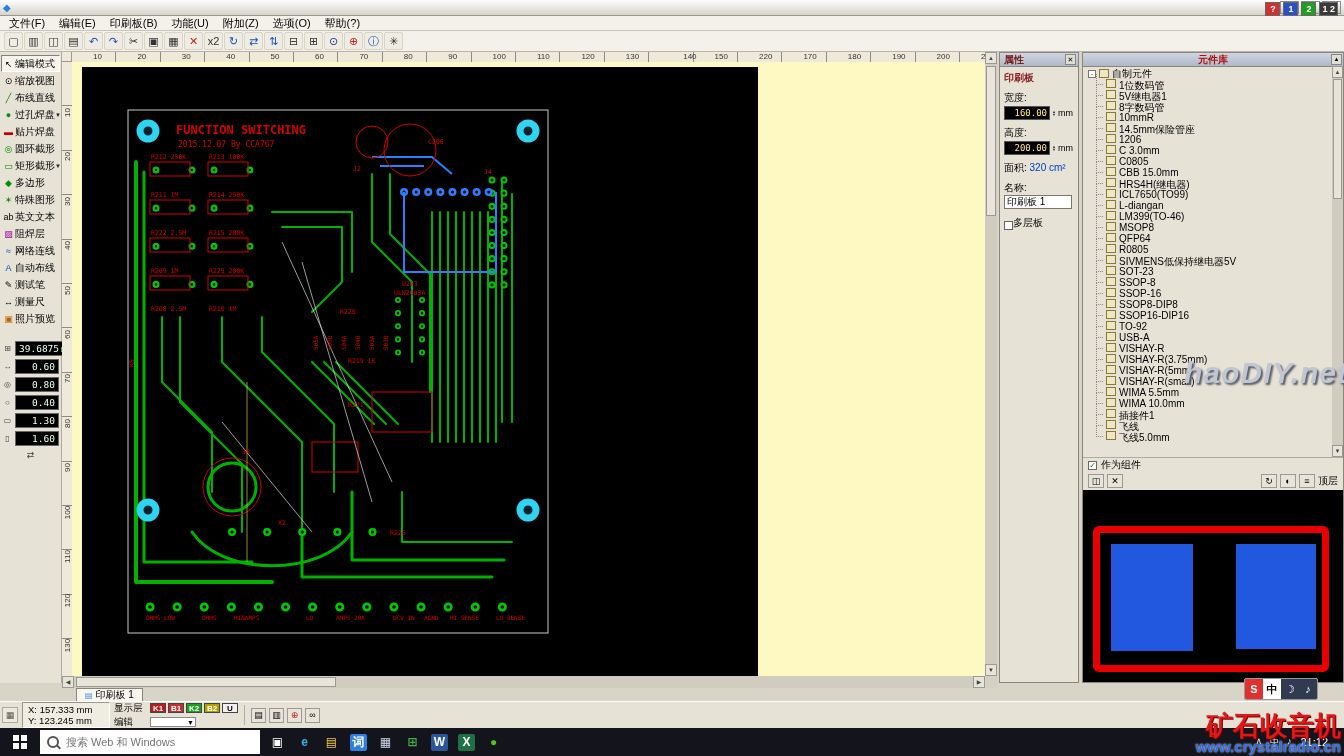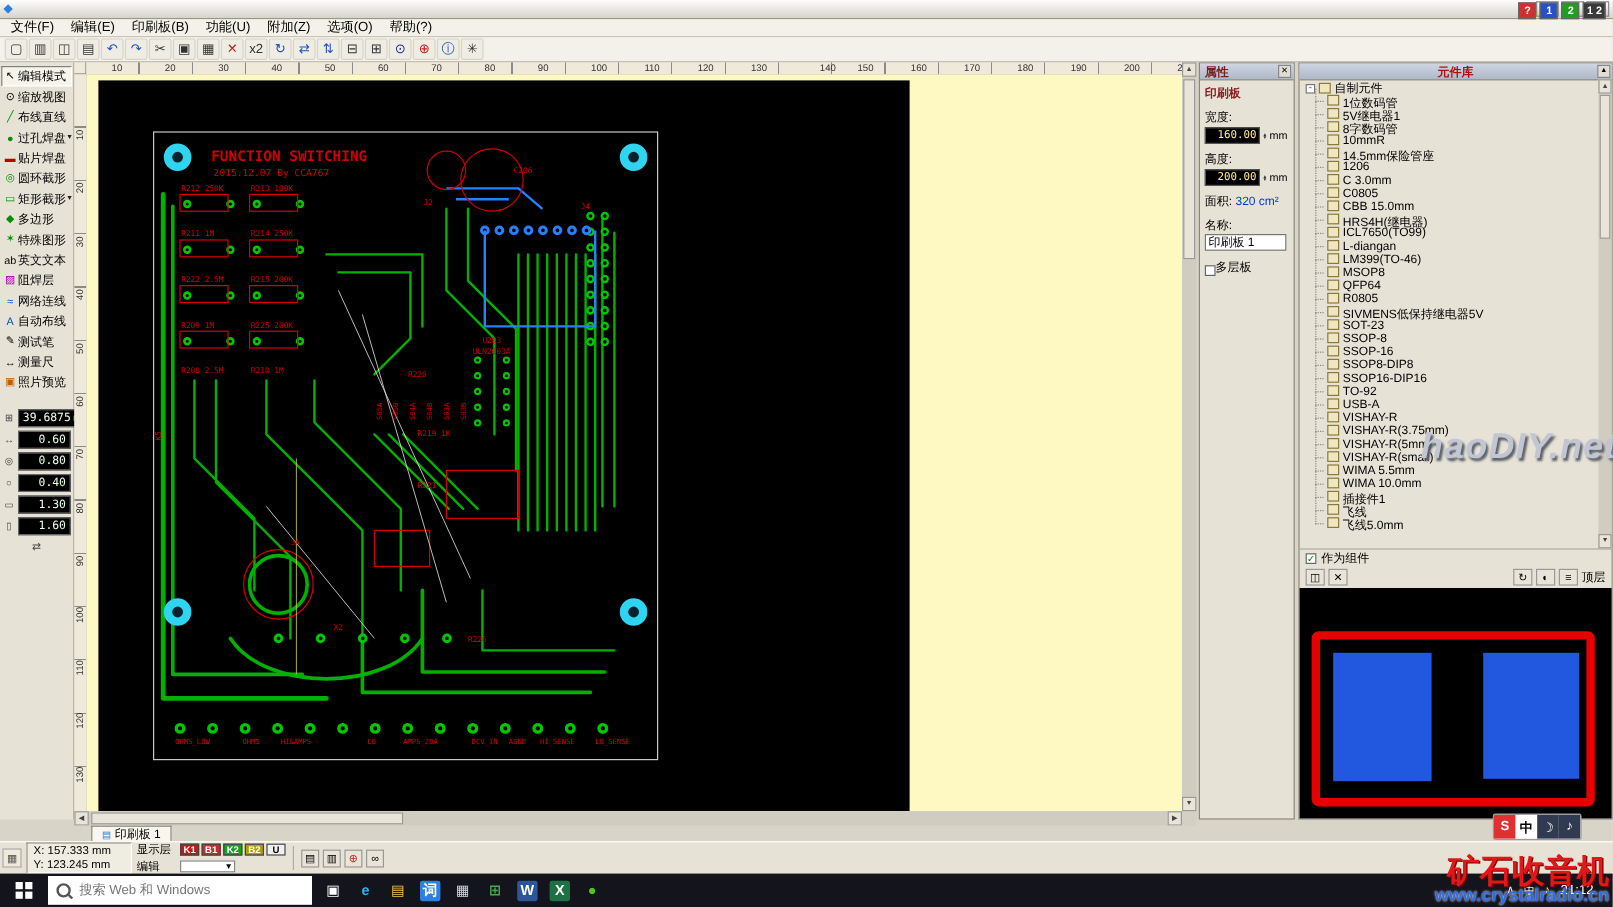--- a/index.html
+++ b/index.html
@@ -345,21 +345,21 @@
       <span class="htick" style="left: 246px;">60</span>
       <span class="htick" style="left: 290.4px;">70</span>
       <span class="htick" style="left: 334.8px;">80</span>
       <span class="htick" style="left: 379.2px;">90</span>
       <span class="htick" style="left: 423.6px;">100</span>
       <span class="htick" style="left: 468px;">110</span>
       <span class="htick" style="left: 512.4px;">120</span>
       <span class="htick" style="left: 556.8px;">130</span>
       <span class="htick" style="left: 601.2px; margin-left: 13px;">140</span>
       <span class="htick" style="left: 645.6px;">150</span>
-      <span class="htick" style="left: 690px;">160</span>
+      <span class="htick" style="left: 690px;">220</span>
       <span class="htick" style="left: 734.4px;">170</span>
       <span class="htick" style="left: 778.8px;">180</span>
       <span class="htick" style="left: 823.2px;">190</span>
       <span class="htick" style="left: 867.6px;">200</span>
       <span class="htick" style="left: 912px;">210</span>
     </div>
   <div id="vruler">
       <span class="vtick" style="top: 46px;">10</span>
       <span class="vtick" style="top: 90.4px;">20</span>
       <span class="vtick" style="top: 134.8px;">30</span>

